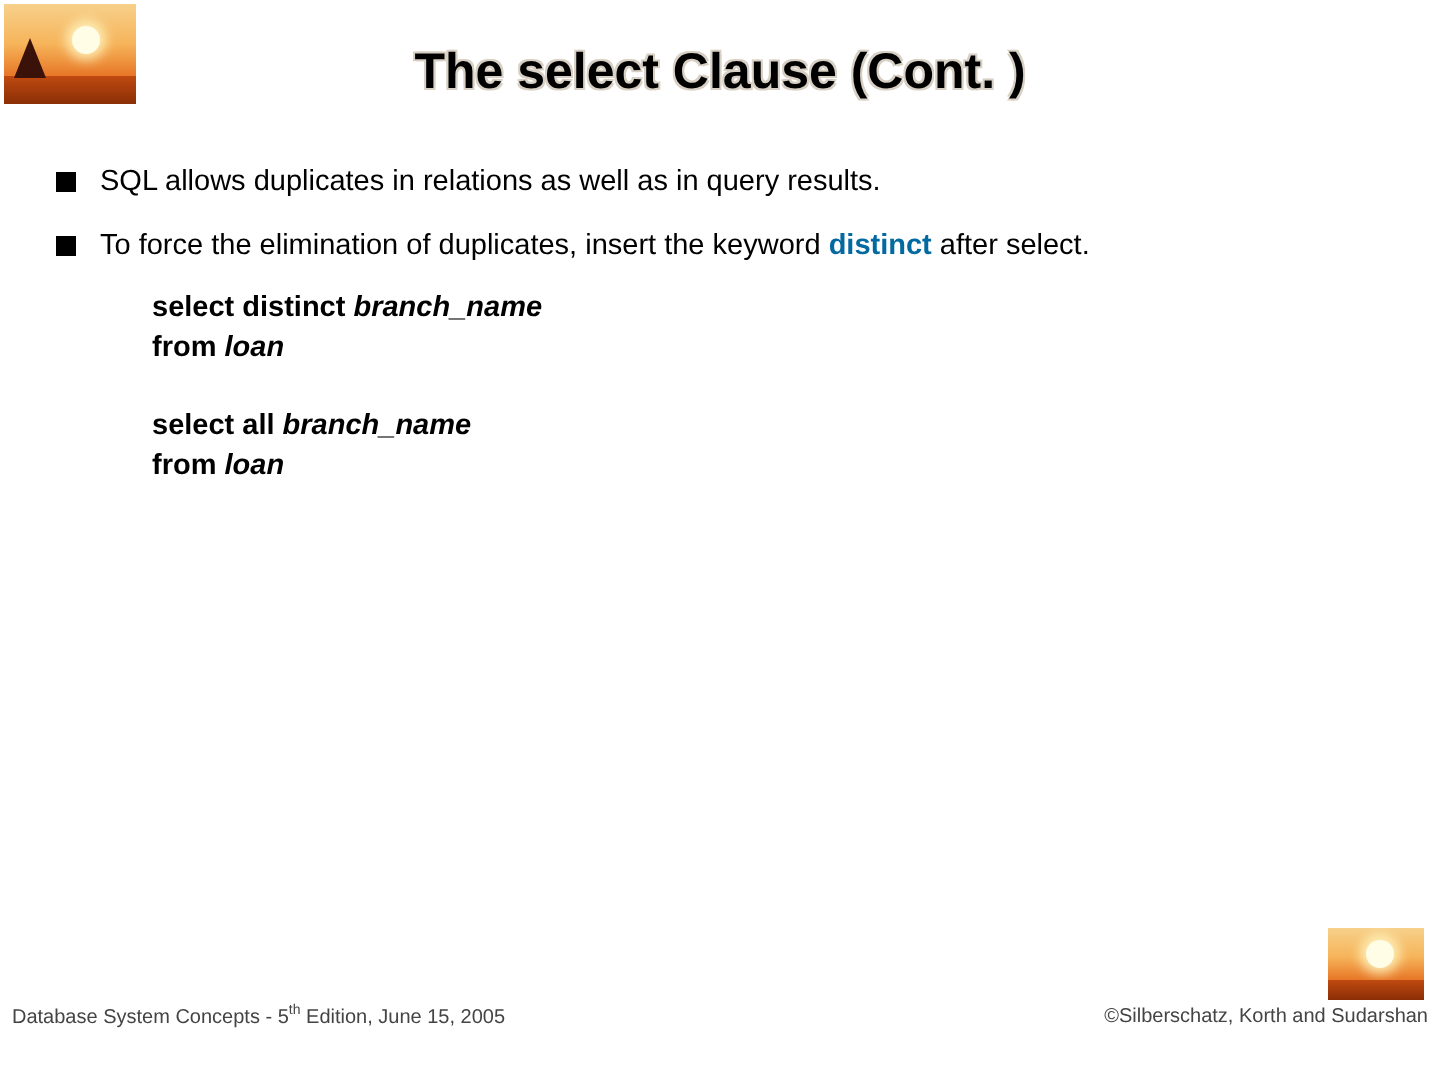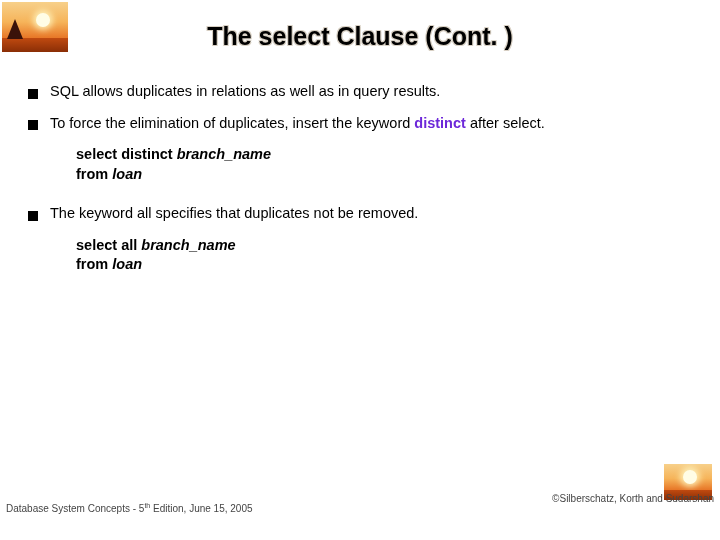--- a/index.html
+++ b/index.html
@@ -43,36 +43,36 @@
     text-shadow: 1px 1px 0 #d8d0c4, -1px -1px 0 #d8d0c4, 1px -1px 0 #d8d0c4, -1px 1px 0 #d8d0c4;
   }
   .content {
     position: absolute;
     top: 82px;
     left: 28px;
     right: 28px;
   }
   .b-item {
     display: flex;
-    align-items: center;
+    align-items: flex-start;
     margin-bottom: 12px;
     font-size: 14.5px;
     line-height: 1.35;
     color: #000;
   }
   .sq {
     width: 10px;
     height: 10px;
     background: #000;
     flex: 0 0 10px;
     margin-top: 4px;
     margin-right: 12px;
   }
   .b-text { flex: 1; }
-  .kw-distinct { color: #6d28d9; font-weight: bold; }
+  .kw-distinct { color: #0369a1; font-weight: bold; }
   .bold { font-weight: normal; }
   .ital { font-style: italic; }
   .code-block {
     margin-left: 48px;
     margin-top: 6px;
     margin-bottom: 20px;
     font-size: 14.5px;
     line-height: 1.35;
     font-weight: bold;
   }
@@ -80,21 +80,21 @@
     position: absolute;
     bottom: 6px;
     left: 0;
     right: 0;
     height: 16px;
     font-size: 10px;
     color: #444;
   }
   .footer-left { position:absolute; left:6px; bottom:0; }
   .footer-center { position:absolute; left:0; right:0; bottom:0; text-align:center; }
-  .footer-right { position:absolute; right:6px; bottom:10px;margin-top:12px; }
+  .footer-right { position:absolute; right:6px; bottom:0;margin-top:12px; }
   .sup { font-size: 7px; vertical-align: super; }
 </style>
 </head>
 <body>
 
 <div class="slide">
 
   <div class="corner-img top-left">
     <div class="sky"></div>
       <div class="sun"></div>
@@ -121,26 +121,20 @@
 
     <div class="code-block">
       <div>
         <span>select distinct </span><span class="ital">branch_name</span>
       </div>
       <div>
         <span>from </span><span class="ital">loan</span>
       </div>
     </div>
 
-    <div class="b-item">
-      <div class="sq"></div>
-      <div class="b-text">
-        <span>The keyword </span><span class="bold">all</span><span> specifies that duplicates not be removed.</span>
-      </div>
-    </div>
 
     <div class="code-block">
       <div>
         <span>select all </span><span class="ital">branch_name</span>
       </div>
       <div>
         <span>from </span><span class="ital">loan</span>
       </div>
     </div>
 

